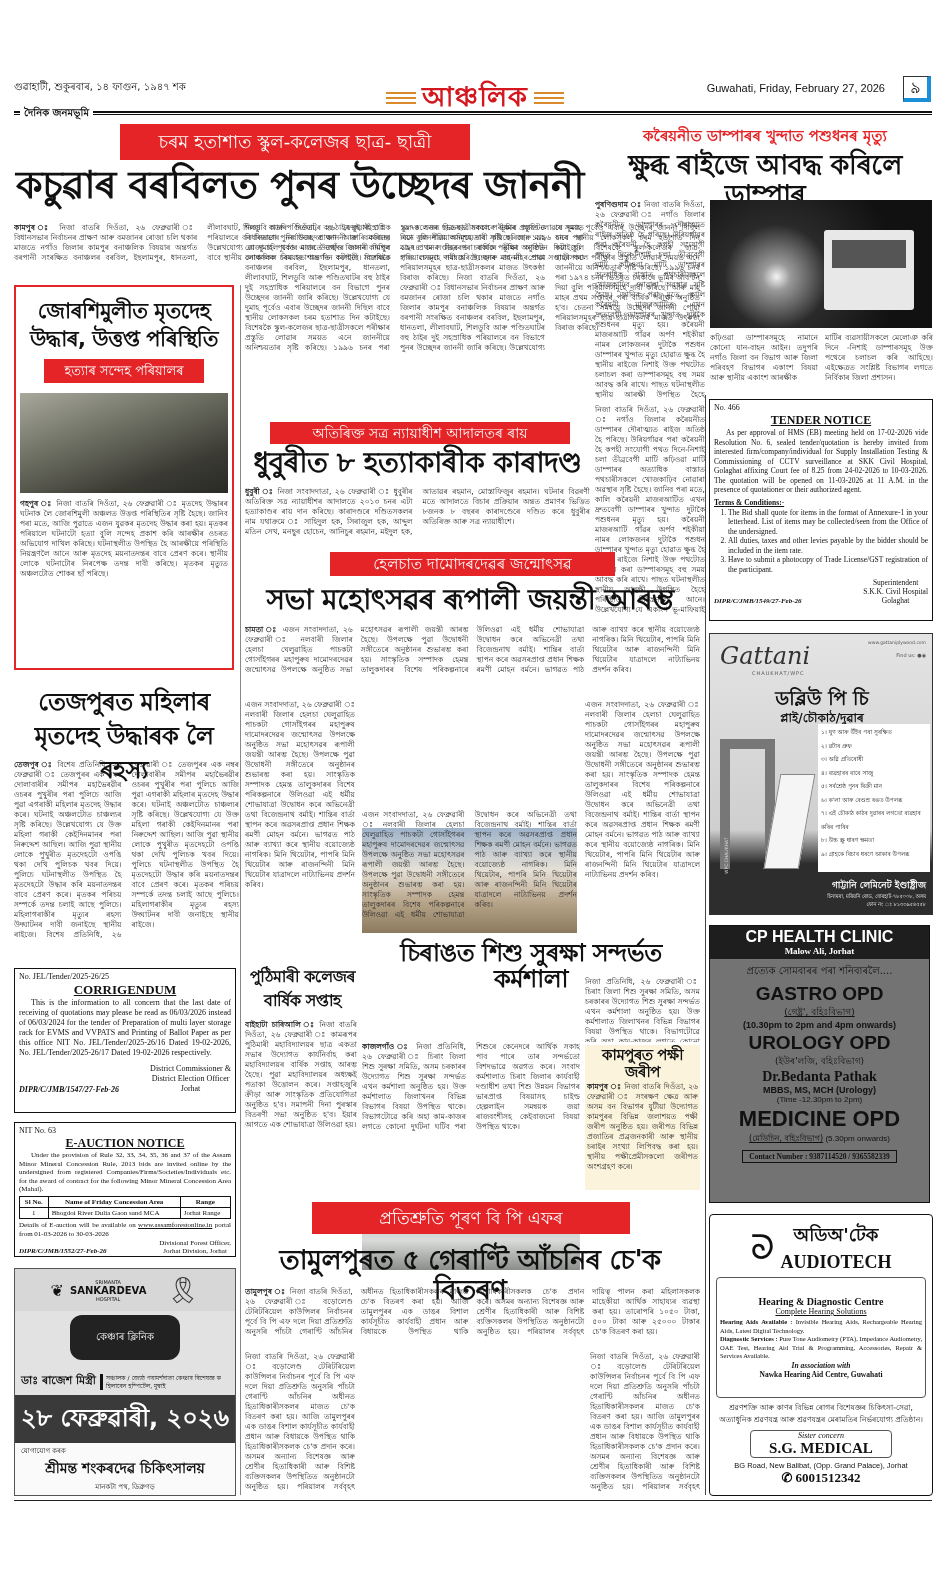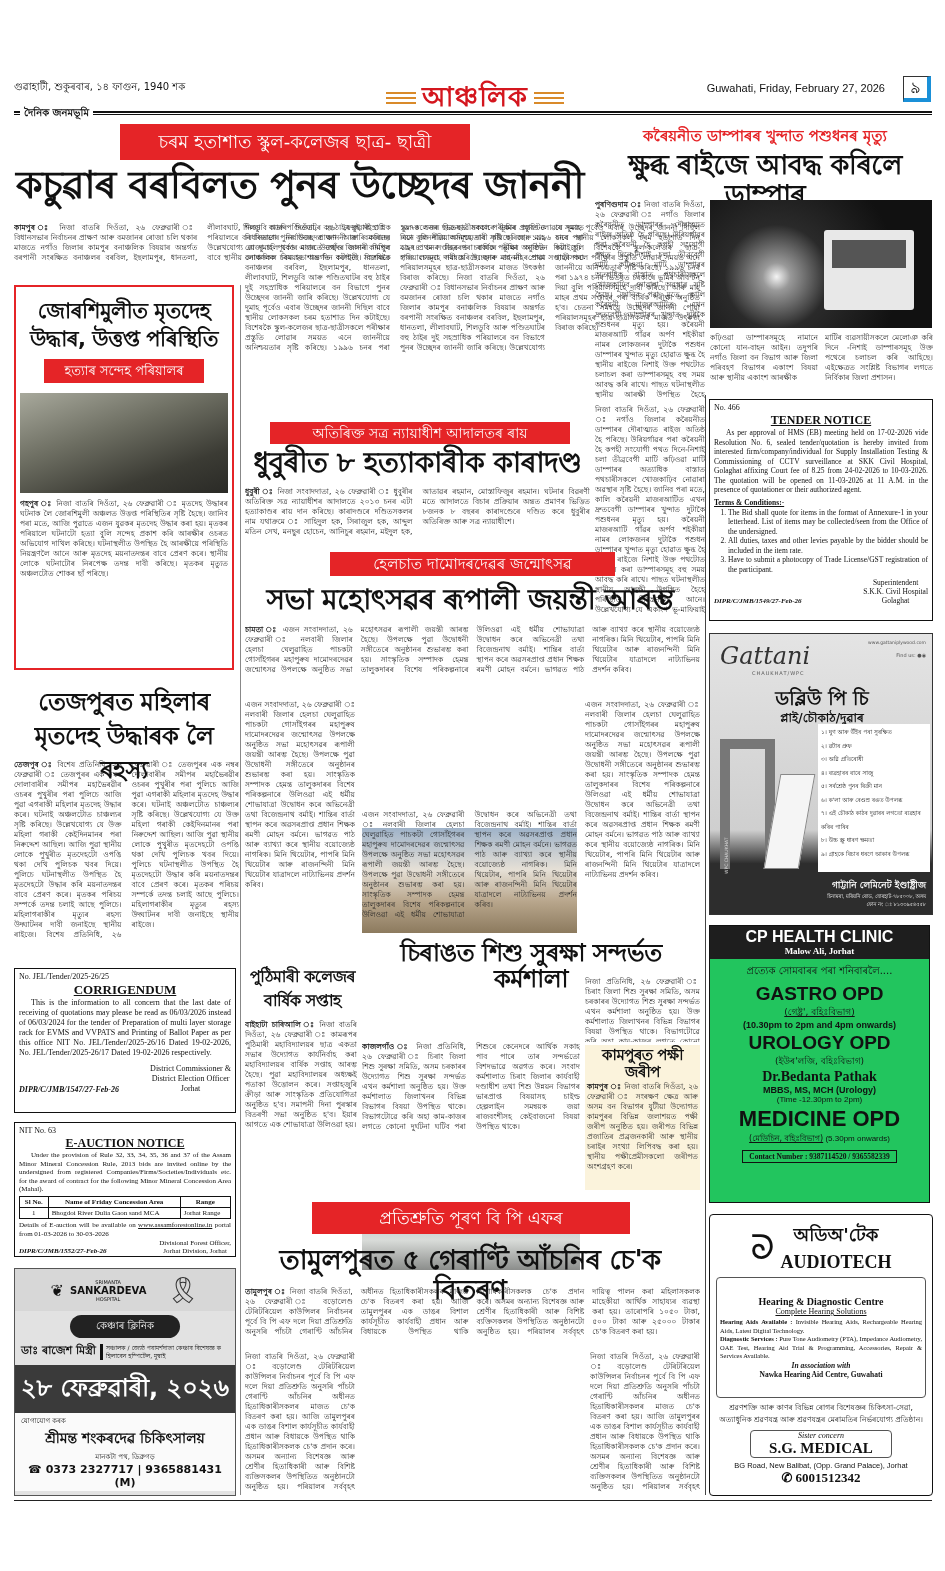--- a/index.html
+++ b/index.html
@@ -35,21 +35,21 @@
   .serif { font-family: "Liberation Serif", serif; }
   .divider-v { width: 1px; background: #888; }
   .divider-h { height: 1px; background: #888; }
   table.auction { width: 100%; border-collapse: collapse; font-family: "Liberation Serif", serif; font-size: 8px; }
   table.auction td, table.auction th { border: 1px solid #111; padding: 1px 3px; }
   .list-feat { font-size: 8.5px; line-height: 13px; font-family: "DejaVu Sans", sans-serif; }
 </style>
 </head>
 <body>
 
-<div class="abs masthead-left">গুৱাহাটী, শুকুৰবাৰ, ১৪ ফাগুন, 1940 শক</div>
+<div class="abs masthead-left">গুৱাহাটী, শুকুৰবাৰ, ১৪ ফাগুন, ১৯৪৭ শক</div>
 <div class="abs masthead-logo">
   <div class="logo-bars">
       <span></span>
       <span></span>
       <span></span>
     </div>
   <span class="logo-text">আঞ্চলিক</span>
   <div class="logo-bars">
       <span></span>
       <span></span>
@@ -165,21 +165,21 @@
 <div class="abs" style="left:14px; top:1268px; width:222px; height:228px; border:1px solid #555; background:#e2e2e2; font-family:'DejaVu Sans',sans-serif; overflow:hidden;">
   <div style="height:42px; background:#d7d7d7; display:flex; align-items:center; justify-content:center; gap:6px;">
     <span style="font-size:16px;">❦</span>
     <div style="text-align:center;">
       <div style="font-size:5px;">SRIMANTA</div>
       <div style="font-size:10px; font-weight:bold;">SANKARDEVA</div>
       <div style="font-size:5px;">HOSPITAL</div>
     </div>
     <span style="font-size:26px; color:#333; margin-left:14px;">🎗</span>
   </div>
-  <div style="margin:4px auto 0; width:110px; background:#222; color:#fff; border-radius:12px; font-size:10px; text-align:center; padding:3px 0;">কেঞ্চাৰ ক্লিনিক</div>
+  <div style="margin:4px auto 8px; width:110px; background:#222; color:#fff; border-radius:12px; font-size:10px; text-align:center; padding:14px 0;">কেঞ্চাৰ ক্লিনিক</div>
   <div style="display:flex; align-items:center; padding:4px 6px; gap:4px;">
     <span style="font-size:11px; font-weight:bold; white-space:nowrap;">ডাঃ ৰাজেশ মিস্ত্ৰী</span>
     <span style="border-left:3px solid #111; padding-left:3px; font-size:6px; line-height:8px;">সঞ্চালক / জ্যেষ্ঠ পৰামৰ্শদাতা কেঞ্চাৰ বিশেষজ্ঞ ক হিলাবেন হস্পিটেল, মুম্বাই</span>
   </div>
   <div style="background:#3a3a3a; color:#fff; font-size:24px; font-weight:bold; text-align:center; padding:4px 0;">২৮ ফেব্ৰুৱাৰী, ২০২৬</div>
   <div style="background:#fafafa; padding:2px 6px;">
     <div style="font-size:7px;">যোগাযোগ কৰক</div>
     <div style="font-size:14px; font-weight:bold; text-align:center;">শ্ৰীমন্ত শংকৰদেৱ চিকিৎসালয়</div>
     <div style="font-size:7px; text-align:center;">মানকটা পথ, ডিব্ৰুগড়</div>
     <div style="font-size:11px; font-weight:bold; text-align:center;"><span>☎ </span><span>0373 2327717 | 9365881431 (M)</span></div>
@@ -262,21 +262,21 @@
     </div>
   </div>
   <div style="position:absolute; left:14px; top:240px; font-size:4.5px; color:#ddd; transform:rotate(-90deg); transform-origin:left top;">WPC CHAUKHAT</div>
   <div style="position:absolute; right:6px; top:244px; text-align:right; color:#fff;">
     <div style="font-size:9px; font-weight:bold;">গাট্টানি লেমিনেট ইণ্ডাষ্ট্ৰীজ</div>
     <div style="font-size:5px;">চিনামৰা, মৰিয়নি ৰোড, যোৰহাট-৭৮৫০০৮, অসম</div>
     <div style="font-size:5px;">ফোন নং ঃ ৮১৩৩৯৫৪৫৫৮</div>
   </div>
 </div>
 
-<div class="abs" style="left:709px; top:925px; width:221px; height:278px; border:1px solid #111; background:#22c55e; font-family:'Liberation Sans',sans-serif; text-align:center;">
+<div class="abs" style="left:709px; top:925px; width:221px; height:278px; border:1px solid #111; background:#737373; font-family:'Liberation Sans',sans-serif; text-align:center;">
   <div style="background:#1e1e1e; color:#fff; padding:2px 0 3px;">
     <div style="font-size:16px; font-weight:bold;">CP HEALTH CLINIC</div>
     <div class="serif" style="font-size:9px; font-weight:bold;">Malow Ali, Jorhat</div>
   </div>
   <div style="font-size:10px; margin-top:4px; font-family:'DejaVu Sans',sans-serif;">প্ৰত্যেক সোমবাৰৰ পৰা শনিবাৰলৈ....</div>
   <div style="font-size:19px; font-weight:bold; margin-top:3px;">GASTRO OPD</div>
   <div style="font-size:9px; text-decoration:underline; font-family:'DejaVu Sans',sans-serif;">(গেষ্ট্ৰ', বহিঃবিভাগ)</div>
   <div style="font-size:9px; font-weight:bold;">(10.30pm to 2pm and 4pm onwards)</div>
   <div style="font-size:19px; font-weight:bold; margin-top:2px;">UROLOGY OPD</div>
   <div style="font-size:9px; font-family:'DejaVu Sans',sans-serif;">(ইউৰ'লজি, বহিঃবিভাগ)</div>

